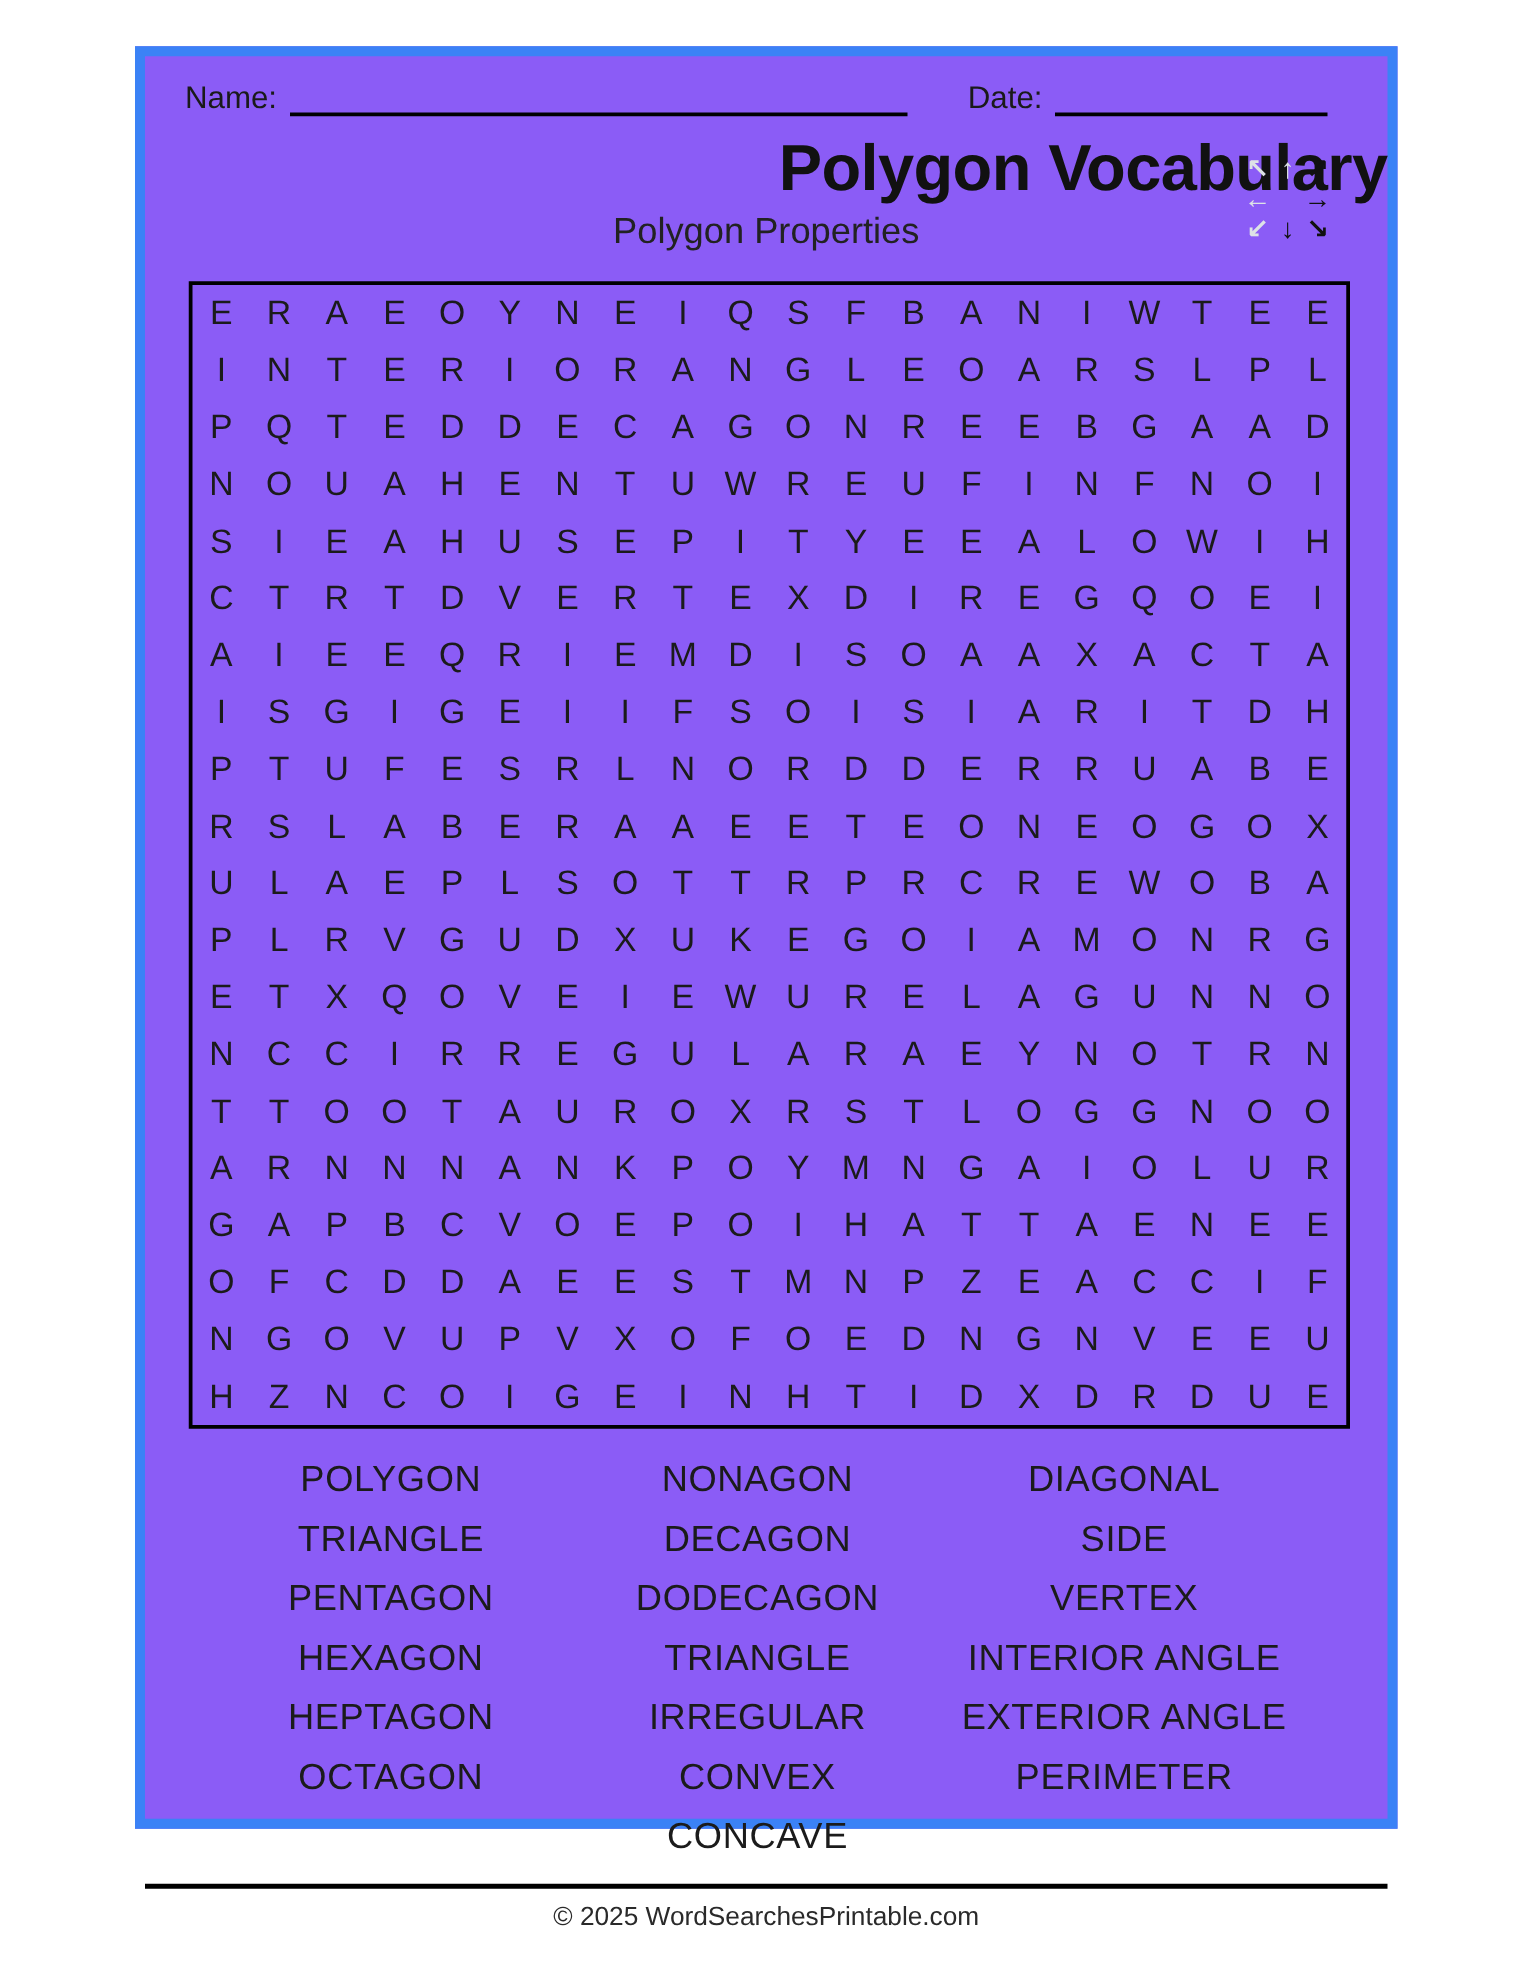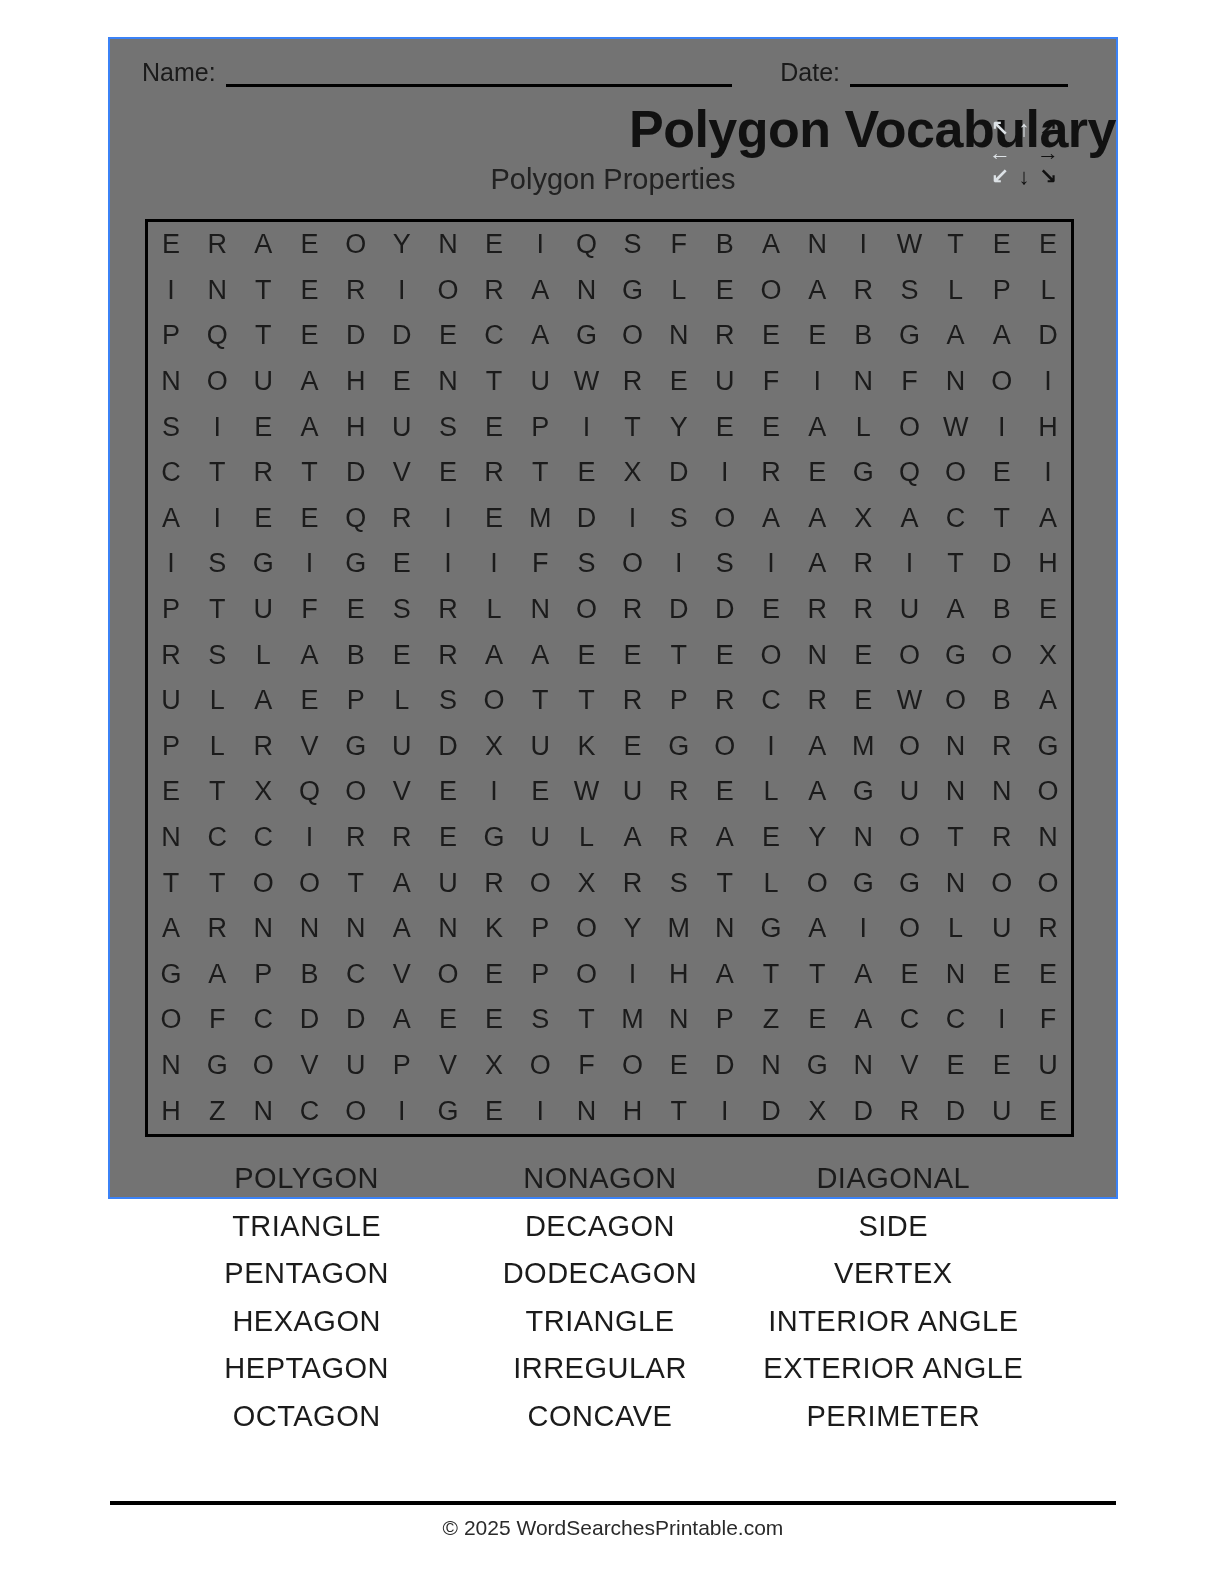--- a/index.html
+++ b/index.html
@@ -1,19 +1,19 @@
 <!DOCTYPE html>
 <html><head>
 <meta charset="utf-8">
 <style>
   * { margin:0; padding:0; box-sizing:border-box; }
   html,body { width:1224px; height:1584px; background:#ffffff;
     font-family:"Liberation Sans","DejaVu Sans",sans-serif; }
-  .page { position:absolute; left:108px; top:37px; width:1010px; height:1162px;
-    border:2px solid #3b82f6; background:#737373; }
+  .page { position:absolute; left:108px; top:37px; width:1010px; height:1426px;
+    border:8px solid #3b82f6; background:#8b5cf6; }
 
   
   .name-date-row { position:absolute; left:32px; right:48px; top:18px;
     display:flex; align-items:flex-end; font-size:25px; color:#1a1a1a; }
   .field-label { white-space:nowrap; line-height:1.2; }
   .write-line { display:inline-block; border-bottom:3px solid #000; height:30px; }
   .name-line { flex:1; margin-left:10px; max-width:525px; }
   .date-label { margin-left:48px; }
   .date-line { width:218px; margin-left:10px; }
 
@@ -482,20 +482,21 @@
         <div class="word">HEXAGON</div>
         <div class="word">HEPTAGON</div>
         <div class="word">OCTAGON</div>
       </div>
       <div class="word-col">
         <div class="word">NONAGON</div>
         <div class="word">DECAGON</div>
         <div class="word">DODECAGON</div>
         <div class="word">TRIANGLE</div>
         <div class="word">IRREGULAR</div>
+        <div class="word">CONVEX</div>
         <div class="word">CONCAVE</div>
       </div>
       <div class="word-col">
         <div class="word">DIAGONAL</div>
         <div class="word">SIDE</div>
         <div class="word">VERTEX</div>
         <div class="word">INTERIOR ANGLE</div>
         <div class="word">EXTERIOR ANGLE</div>
         <div class="word">PERIMETER</div>
       </div>

